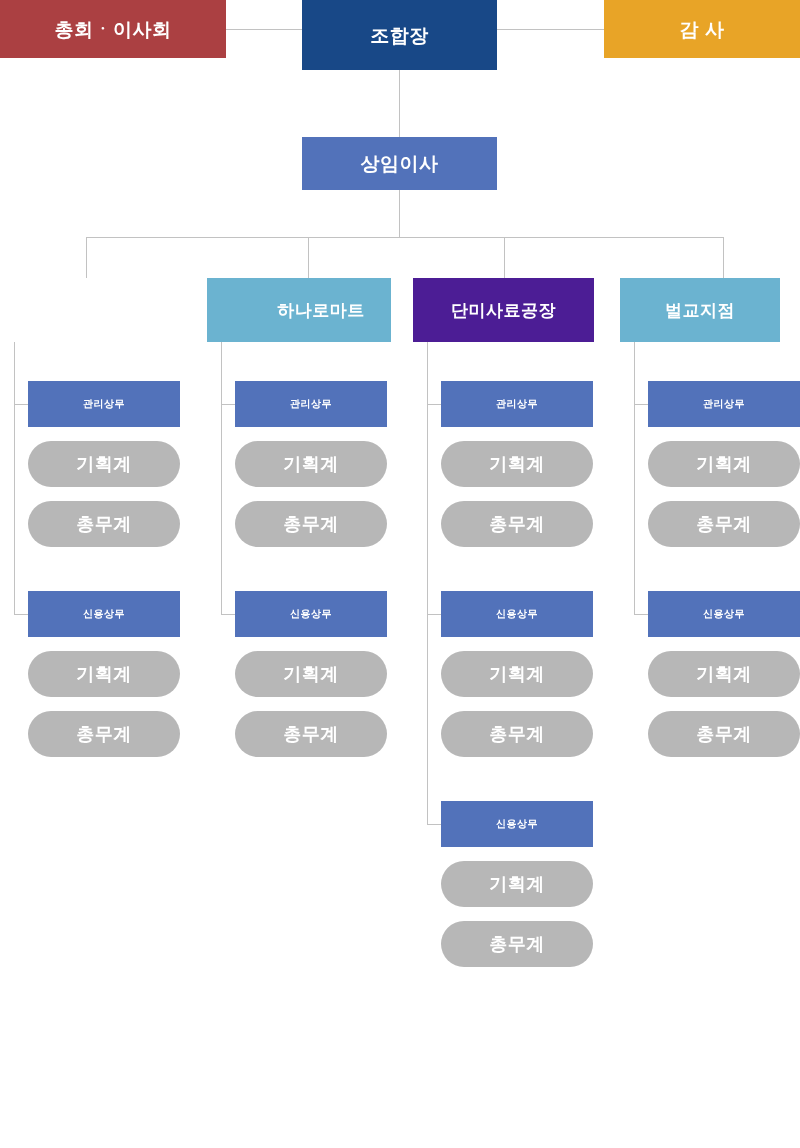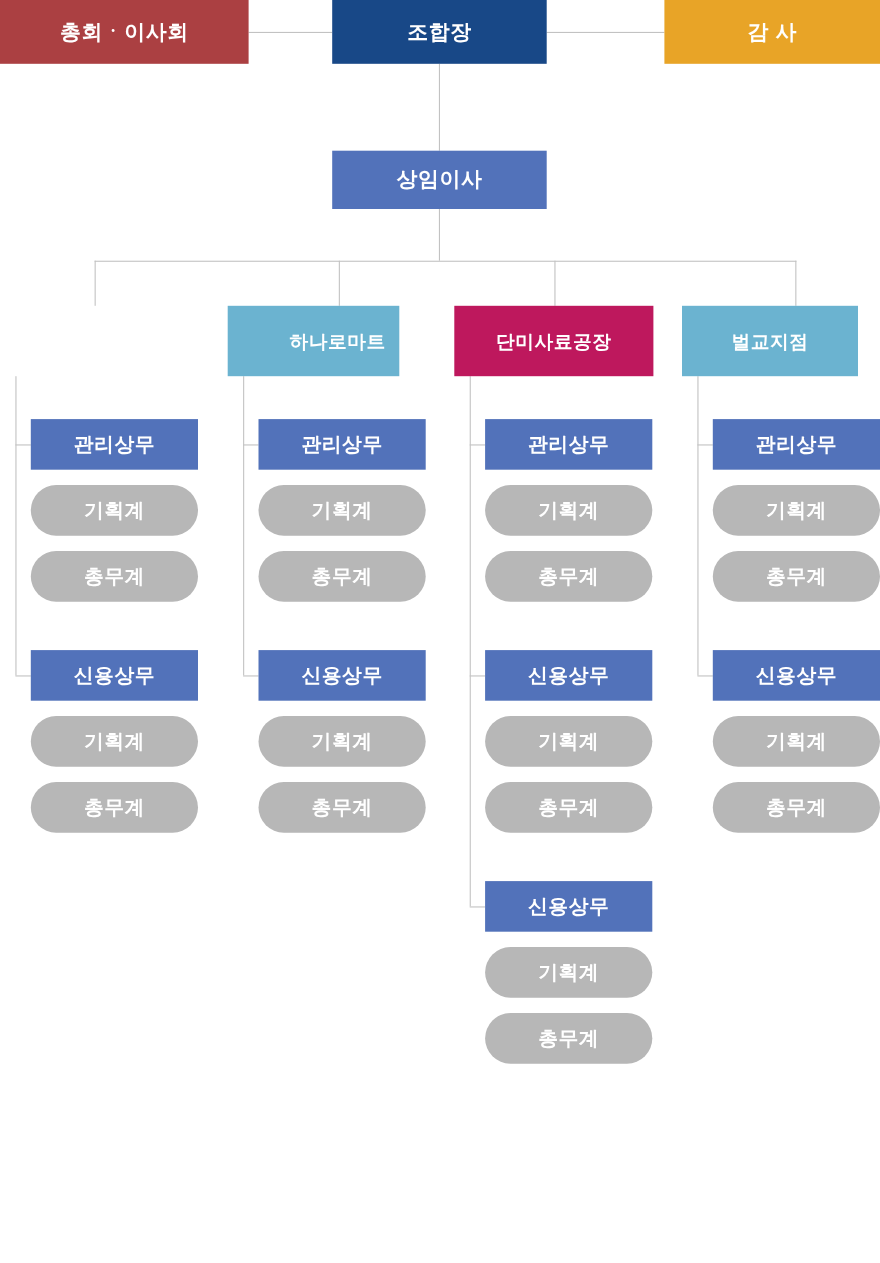--- a/index.html
+++ b/index.html
@@ -26,21 +26,21 @@
     font-weight: bold;
     letter-spacing: 0.5px;
     box-sizing: border-box;
     text-align: center;
     line-height: 1;
     z-index: 2;
   }
   .n-top      { font-size: 19px; }
   .n-exec     { font-size: 19px; }
   .n-branch   { font-size: 17px; }
-  .n-dept     { font-size: 18px; }
+  .n-dept     { font-size: 10px; }
   .n-team     { font-size: 18px; border-radius: 23px; }
 
   .line {
     position: absolute;
     background: #c2c2c2;
     z-index: 1;
   }
   .line-h { height: 1px; }
   .line-v { width: 1px; }
 </style>
@@ -76,30 +76,30 @@
   <div class="line line-h" style="left:427px; top:404px; width:14px;"></div>
   <div class="line line-h" style="left:427px; top:614px; width:14px;"></div>
   <div class="line line-h" style="left:427px; top:824px; width:14px;"></div>
 
   <div class="line line-v" style="left:634px; top:342px; height:272px;"></div>
   <div class="line line-h" style="left:634px; top:404px; width:14px;"></div>
   <div class="line line-h" style="left:634px; top:614px; width:14px;"></div>
 
   <div class="node n-top" style="left:0px; top:0px; width:226px; height:58px; background:#ab4042;">총회ㆍ이사회</div>
 
-  <div class="node n-top" style="left:302px; top:0px; width:195px; height:58px; background:#184887;">조합장</div>
+  <div class="node n-top" style="left:302px; top:0px; width:195px; height:70px; background:#184887;">조합장</div>
 
   <div class="node n-exec" style="left:302px; top:137px; width:195px; height:53px; background:#5272ba;">상임이사</div>
 
   <div class="node n-top" style="left:604px; top:0px; width:196px; height:58px; background:#e8a427;">감 사</div>
 
 
-  <div class="node n-branch" style="left:207px; top:278px; width:156px; height:64px; background:#6bb3d0;padding-left:44px;">하나로마트</div>
+  <div class="node n-branch" style="left:207px; top:278px; width:184px; height:64px; background:#6bb3d0;padding-left:44px;">하나로마트</div>
 
-  <div class="node n-branch" style="left:413px; top:278px; width:181px; height:64px; background:#be185d;">단미사료공장</div>
+  <div class="node n-branch" style="left:413px; top:278px; width:181px; height:64px; background:#4c1d95;">단미사료공장</div>
 
   <div class="node n-branch" style="left:620px; top:278px; width:160px; height:64px; background:#6bb3d0;">벌교지점</div>
 
   <div class="node n-dept" style="left:28px; top:381px; width:152px; height:46px; background:#5272ba;">관리상무</div>
   <div class="node n-team" style="left:28px; top:441px; width:152px; height:46px; background:#b7b7b7;">기획계</div>
   <div class="node n-team" style="left:28px; top:501px; width:152px; height:46px; background:#b7b7b7;">총무계</div>
 
   <div class="node n-dept" style="left:28px; top:591px; width:152px; height:46px; background:#5272ba;">신용상무</div>
   <div class="node n-team" style="left:28px; top:651px; width:152px; height:46px; background:#b7b7b7;">기획계</div>
   <div class="node n-team" style="left:28px; top:711px; width:152px; height:46px; background:#b7b7b7;">총무계</div>

